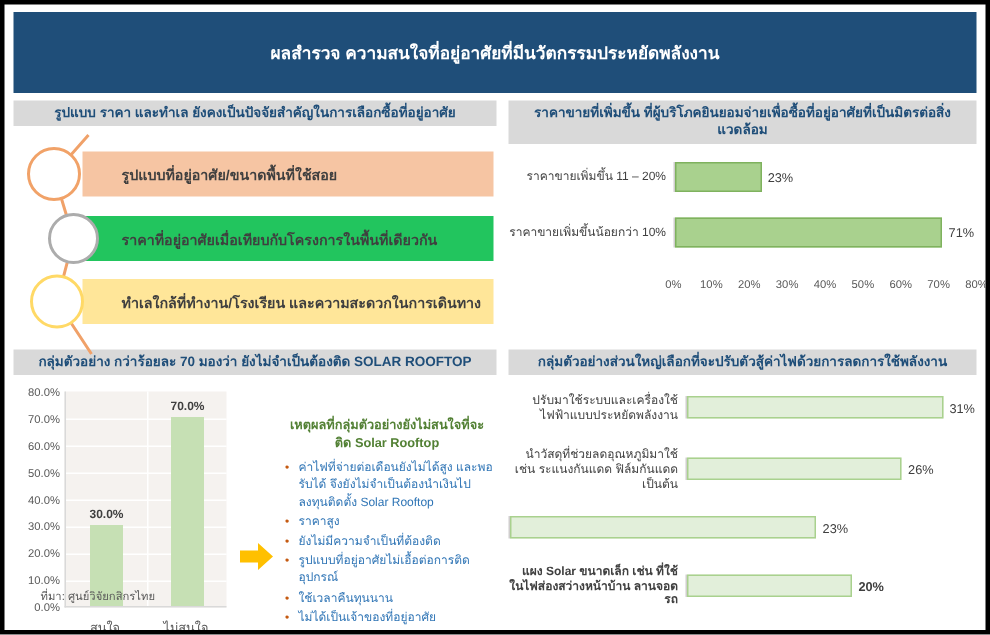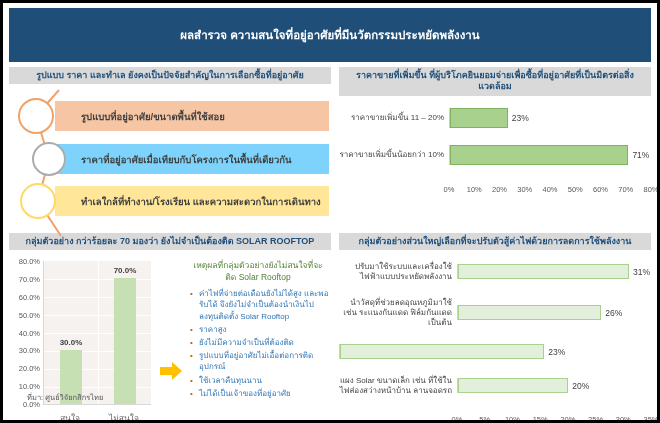--- a/index.html
+++ b/index.html
@@ -47,21 +47,21 @@
   .plot{position:relative;width:108px;height:144px;margin-top:3px;background:#F5F2EF;
         border-left:1px solid #D9D9D9;border-bottom:1px solid #D9D9D9;}
   .gridline{position:absolute;left:0;right:0;height:1px;background:#fff;}
   .vdivider{position:absolute;top:0;bottom:0;width:1px;background:#fff;left:50%;}
   .vbar{position:absolute;width:22px;background:#C6E0B4;bottom:0;}
   .vbar-label{position:absolute;transform:translateX(-50%);font-size:8px;font-weight:bold;color:#3F3F3F;white-space:nowrap;}
   .xcats{display:flex;margin-left:34px;width:108px;}
   .xcat{width:50%;text-align:center;font-size:8.5px;color:#595959;padding-top:3px;}
   .arrow-wrap{flex:none;width:24px;display:flex;align-items:center;justify-content:center;}
   .reasons{flex:1;padding-left:2px;}
-  .reasons-title{color:#538135;text-align:center;font-size:8.5px;font-weight:normal;line-height:1.35;margin:2px 6px 5px;}
+  .reasons-title{color:#538135;text-align:center;font-size:8.5px;font-weight:bold;line-height:1.35;margin:20px 6px 5px;}
   .reasons-list{list-style:none;margin:0;padding:0 0 0 4px;}
   .reasons-list li{position:relative;padding-left:10px;font-size:8px;color:#2E74B5;line-height:1.4;margin-bottom:2px;}
   .reasons-list li::before{content:"\2022";position:absolute;left:1px;top:0;color:#C55A11;font-size:8px;}
   .source{position:absolute;left:24px;bottom:17px;font-size:7.5px;color:#595959;}
 </style>
 </head>
 <body>
 
 <div class="frame">
 
@@ -74,21 +74,21 @@
       <div class="factor-diagram" id="factor-diagram">
         <svg class="factor-svg" id="factor-svg" width="80" height="140" viewBox="0 0 80 140">
             <polyline points="50,-4 27,22 40,65 29,107 52,142" fill="none" stroke="#F0A169" stroke-width="2"></polyline>
             <circle cx="27" cy="22" r="17" fill="#ffffff" stroke="#F1A268" stroke-width="2"></circle>
             <circle cx="40" cy="65" r="16" fill="#ffffff" stroke="#ACACAC" stroke-width="2"></circle>
             <circle cx="29" cy="107" r="17" fill="#ffffff" stroke="#FFD966" stroke-width="2"></circle>
           </svg>
       <div class="factor-row" style="top: 7px; background: rgb(246, 197, 163);">
             <span>รูปแบบที่อยู่อาศัย/ขนาดพื้นที่ใช้สอย</span>
           </div>
-          <div class="factor-row" style="top: 50px; background: #7dd3fc;">
+          <div class="factor-row" style="top: 50px; background: #22c55e;">
             <span>ราคาที่อยู่อาศัยเมื่อเทียบกับโครงการในพื้นที่เดียวกัน</span>
           </div>
           <div class="factor-row" style="top: 92px; background: rgb(255, 230, 153);">
             <span>ทำเลใกล้ที่ทำงาน/โรงเรียน และความสะดวกในการเดินทาง</span>
           </div>
         </div>
     </section>
 
     <section class="panel">
       <div class="section-heading">ราคาขายที่เพิ่มขึ้น ที่ผู้บริโภคยินยอมจ่ายเพื่อซื้อที่อยู่อาศัยที่เป็นมิตรต่อสิ่งแวดล้อม</div>
@@ -195,21 +195,21 @@
               <div class="hbar" style="width: 74.2857%; background: rgb(226, 239, 218); border: 1px solid rgb(169, 209, 142);"></div>
               <span class="hval">26%</span>
             </div>
           </div>
           <div class="hrow" style="margin-bottom: 17px;">
             <div class="htrack" style="height: 15px;">
               <div class="hbar" style="width: 65.7143%; background: rgb(226, 239, 218); border: 1px solid rgb(169, 209, 142);"></div>
               <span class="hval">23%</span>
             </div>
           </div>
-          <div class="hrow" style="margin-bottom: 17px;">
+          <div class="hrow" style="margin-bottom: 17px; font-weight: bold;">
             <div class="hlabel" style="width: 118px;">แผง Solar ขนาดเล็ก เช่น ที่ใช้ในไฟส่องสว่างหน้าบ้าน ลานจอดรถ</div>
             <div class="htrack" style="height: 15px;">
               <div class="hbar" style="width: 57.1429%; background: rgb(226, 239, 218); border: 1px solid rgb(169, 209, 142);"></div>
               <span class="hval">20%</span>
             </div>
           </div>
           <div class="haxis">
             <div style="width: 118px;"></div>
             <div class="haxis-track">
               <span class="haxis-tick" style="left: 0%;">0%</span>

